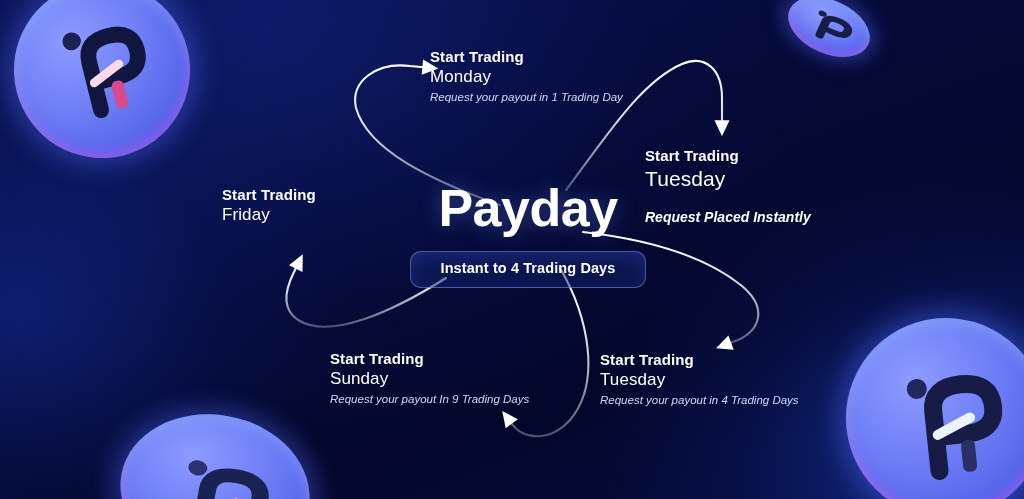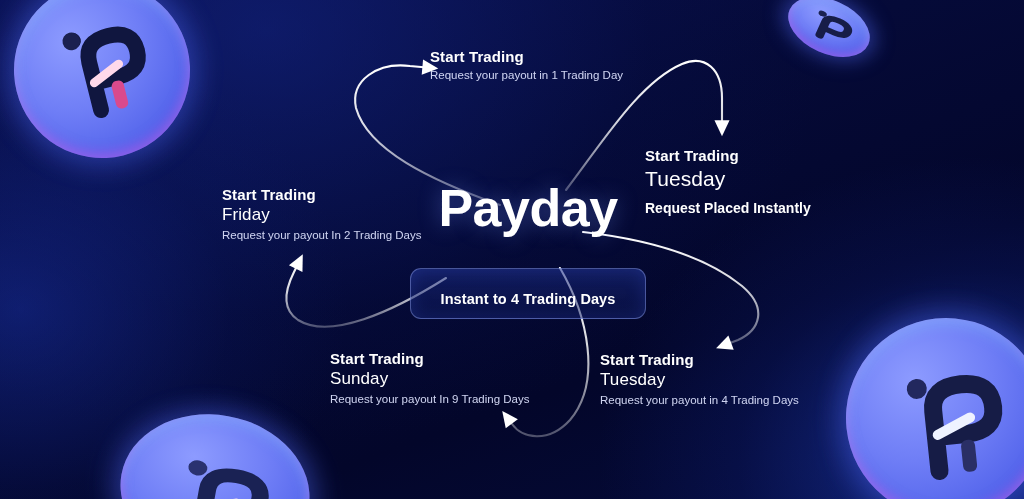--- a/index.html
+++ b/index.html
@@ -46,35 +46,35 @@
 
   
   #center{
     position:absolute;left:16px;top:182px;width:1024px;text-align:center;
   }
   #payday{
     font-size:52px;font-weight:bold;color:#ffffff;letter-spacing:-.5px;
     line-height:1;text-shadow:0 0 22px rgba(120,150,255,.40);
   }
   #pill{
-    display:inline-block;margin-top:34px;
-    padding:22px 30px 11px;border-radius:11px;
+    display:inline-block;margin-top:17px;
+    padding:8px 30px 11px;border-radius:11px;
     border:1px solid rgba(150,170,255,.45);
     background:linear-gradient(180deg,rgba(28,44,130,.55),rgba(14,24,86,.45));
     color:#ffffff;font-size:14.5px;font-weight:bold;letter-spacing:.1px;
     box-shadow:0 0 18px rgba(60,90,220,.25) inset;
   }
 
   
   .node{position:absolute;text-align:left;color:#fff;}
   .node .t1{font-size:15px;font-weight:bold;line-height:1.22;letter-spacing:.1px;}
   .node .t2{font-size:17px;font-weight:400;line-height:1.3;letter-spacing:.1px;}
-  .node .t3{font-size:11.5px;font-weight:400;line-height:1.35;color:#dfe4ff;opacity:.92;margin-top:2px;}
+  .node .t3{font-size:11.5px;font-weight:400;line-height:1.35;color:#dfe4ff;opacity:.92;margin-top:2px;font-style:italic;}
   .node.strong .t2{font-size:21px;font-weight:normal;}
-  .node.strong .t3{font-size:14px;font-weight:bold;color:#ffffff;opacity:1;margin-top:6px;}
+  .node.strong .t3{font-size:14px;font-weight:bold;color:#ffffff;opacity:1;margin-top:15px;}
 
   #node-monday   {left:430px;top:48px;width:220px;}
   #node-tuesday  {left:645px;top:147px;width:195px;}
   #node-wednesday{left:600px;top:351px;width:220px;}
   #node-thursday {left:330px;top:350px;width:220px;}
   #node-friday   {left:222px;top:186px;width:210px;}
 </style>
 </head>
 <body>
 
@@ -159,20 +159,21 @@
     </g>
   </svg>
 
   <div id="center">
     <div id="payday">Payday</div>
     <div id="pill">Instant to 4 Trading Days</div>
   </div>
 
   <div class="node" id="node-monday">
     <div class="t1">Start Trading</div>
+    <div class="t2">Monday</div>
     <div class="t3">Request your payout in 1 Trading Day</div>
   </div>
 
   <div class="node strong" id="node-tuesday">
     <div class="t1">Start Trading</div>
     <div class="t2">Tuesday</div>
     <div class="t3">Request Placed Instantly</div>
   </div>
 
   <div class="node" id="node-wednesday">
@@ -183,16 +184,15 @@
 
   <div class="node" id="node-thursday">
     <div class="t1">Start Trading</div>
     <div class="t2">Sunday</div>
     <div class="t3">Request your payout In 9 Trading Days</div>
   </div>
 
   <div class="node" id="node-friday">
     <div class="t1">Start Trading</div>
     <div class="t2">Friday</div>
-    <div class="t3">Request your payout In 2 Trading Days</div>
   </div>
 
 </div>
 
 </body></html>

